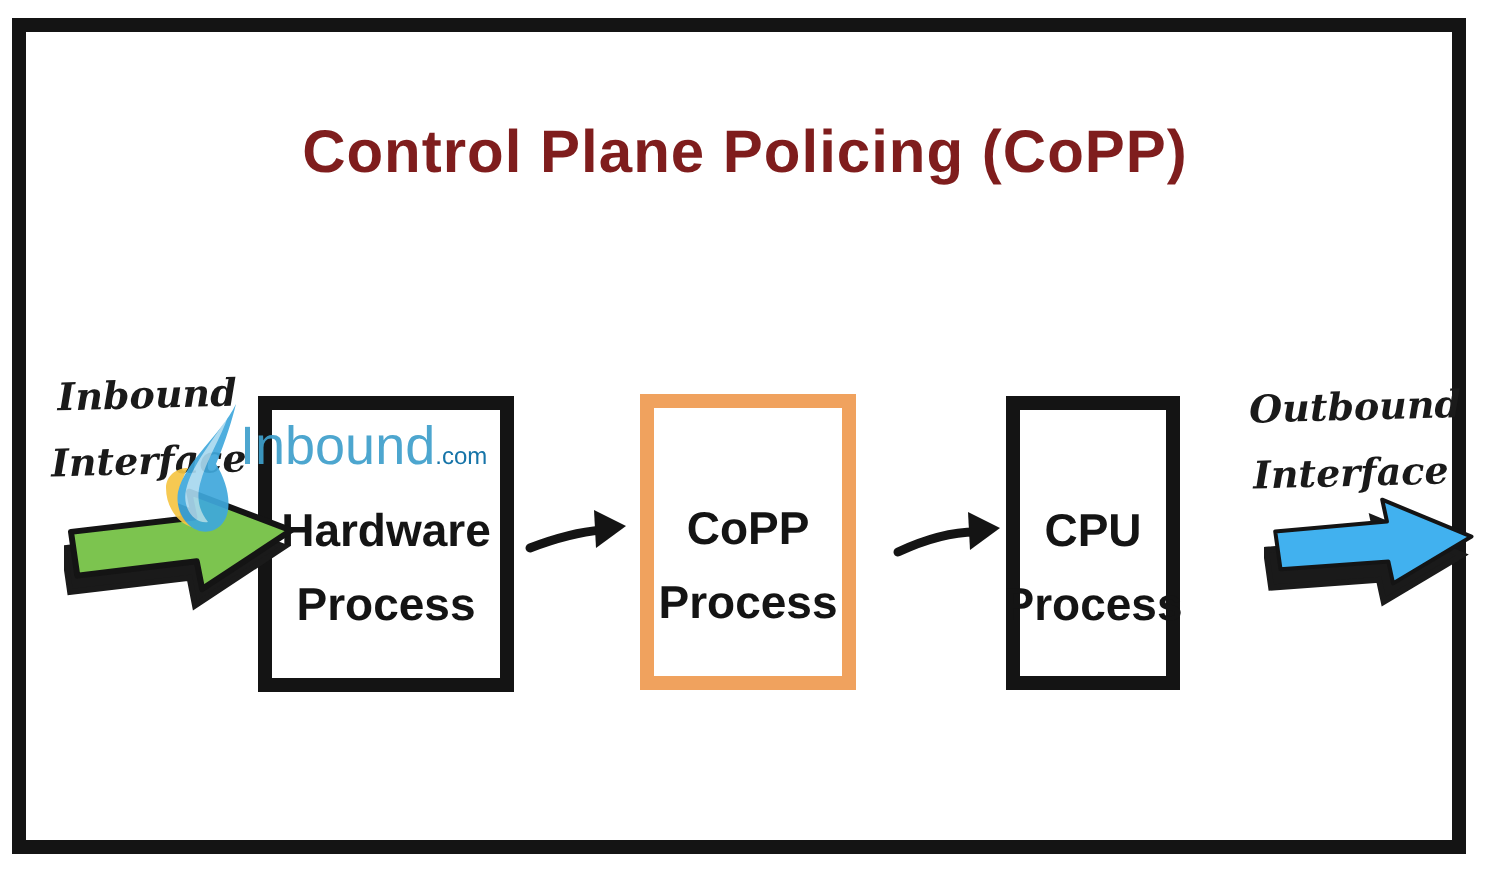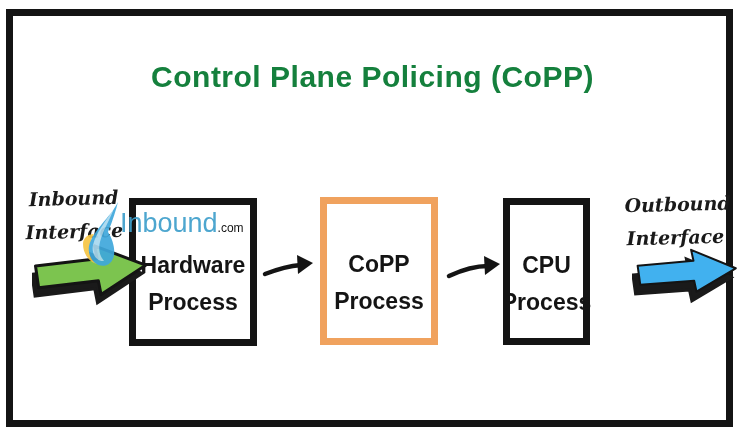--- a/index.html
+++ b/index.html
@@ -6,46 +6,46 @@
   body{
     width:745px;height:436px;position:relative;background:#ffffff;
     font-family:"Liberation Sans", sans-serif;overflow:hidden;
   }
   .frame{
     position:absolute;left:6px;top:9px;width:727px;height:418px;
     border:7px solid #141414;box-sizing:border-box;background:#ffffff;
   }
   .title{
     position:absolute;left:0;top:60px;width:100%;text-align:center;
-    font-size:30px;font-weight:bold;color:#15803d;letter-spacing:.5px;
+    font-size:30px;font-weight:bold;color:#7f1d1d;letter-spacing:.5px;
   }
   .hand-label{
     position:absolute;width:100px;text-align:center;
     font-family:"DejaVu Serif", serif;font-style:italic;font-weight:bold;
     font-size:19px;line-height:33px;color:#1a1a1a;transform:rotate(-1.5deg);
   }
   #inbound-label{left:24px;top:182px;}
   #outbound-label{left:625px;top:188px;}
   .pbox{
     position:absolute;box-sizing:border-box;background:#ffffff;
     display:flex;flex-direction:column;align-items:center;justify-content:center;
     padding-top:24px;
     font-size:23px;font-weight:bold;color:#141414;line-height:37px;
     text-align:center;white-space:nowrap;
   }
   #box-hardware{left:129px;top:198px;width:128px;height:148px;border:7px solid #141414;}
-  #box-copp{left:320px;top:197px;width:118px;height:148px;border:7px solid #F0A25E;}
+  #box-copp{left:320px;top:197px;width:108px;height:148px;border:7px solid #F0A25E;}
   #box-cpu{left:503px;top:198px;width:87px;height:147px;border:7px solid #141414;}
   .abs{position:absolute;}
   #watermark{left:78px;top:198px;width:150px;height:76px;z-index:6;opacity:.92;}
   #brand-text{
     position:absolute;left:42px;top:10px;
     font-size:27px;color:#3E9FCB;font-weight:normal;letter-spacing:0;
   }
-  #brand-tld{font-size:12px;color:#000000;}
+  #brand-tld{font-size:12px;color:#0369a1;}
   #inbound-arrow{left:32px;top:241px;z-index:4;}
   #outbound-arrow{left:632px;top:246px;z-index:4;}
   #flow-arrow-1{left:262px;top:251px;}
   #flow-arrow-2{left:446px;top:250px;}
 </style>
 </head>
 <body>
 
 <div class="frame"></div>
 

